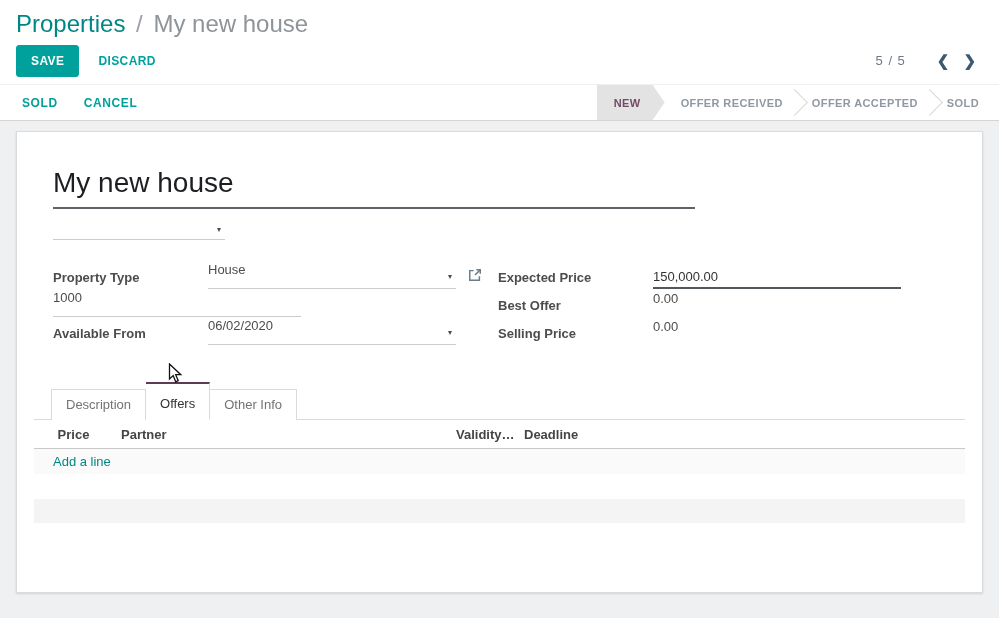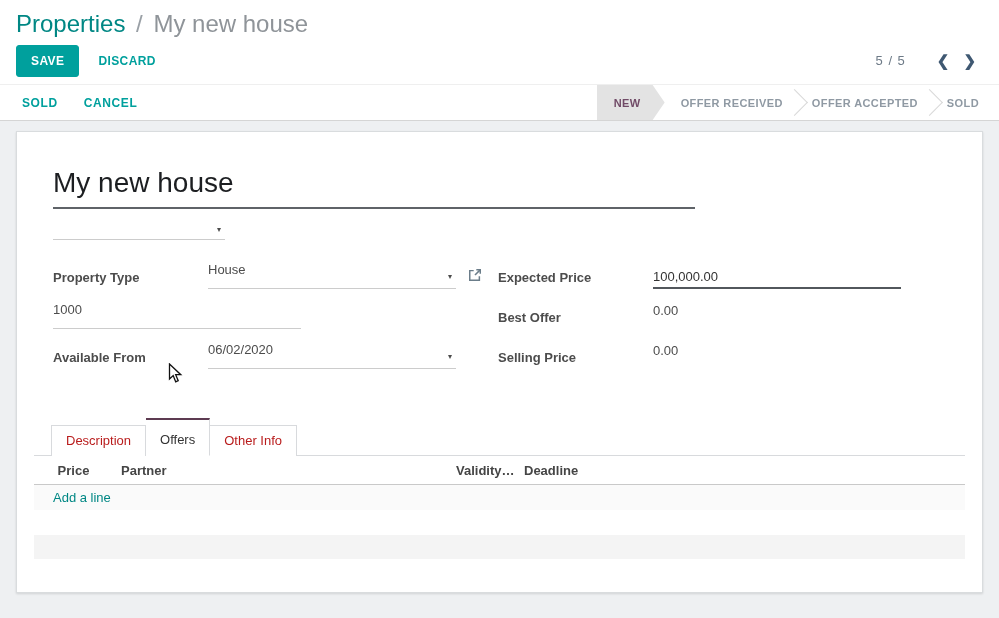--- a/index.html
+++ b/index.html
@@ -45,32 +45,32 @@
   .title-input { font-size: 28px; color: #1c1e21; line-height: 34px; width: 642px;
                  border-bottom: 2px solid #5f6368; padding-bottom: 7px; }
   .tags-field { margin-top: 14px; width: 172px; height: 17px; border-bottom: 1px solid #ccc;
                 position: relative; cursor: text; }
   .tags-field .caret { position: absolute; right: 4px; top: 3px; }
 
   .caret { font-size: 8px; color: #4c4c4c; line-height: 1; }
 
   .fields { display: flex; margin-top: 22px; }
   .fcol { width: 445px; }
-  .frow { display: flex; align-items: flex-end; height: 27px; margin-bottom: 13px; }
+  .frow { display: flex; align-items: flex-end; height: 27px; margin-bottom: 1px; }
   .flabel { width: 155px; font-size: 13px; font-weight: bold; color: #4c4c4c; padding-bottom: 4px; }
   .fvalue { width: 248px; font-size: 13px; color: #4c4c4c; padding-bottom: 11px; position: relative; }
   .fvalue.editable { border-bottom: 1px solid #ccc; cursor: text; }
   .fvalue.focused { border-bottom: 2px solid #52575c; padding-bottom: 3px; color: #333; }
   .fvalue .caret { position: absolute; right: 4px; bottom: 7px; }
   .ext-link { margin-left: 12px; margin-bottom: 3px; cursor: pointer; }
 
   
   .notebook { margin: 36px -19px 0 -19px; }
   .tabbar { display: flex; padding-left: 17px; border-bottom: 1px solid #d8dadd; align-items: flex-end; }
-  .tab { font-size: 13px; color: #b91c1c; padding: 7px 14px 8px 14px; border: 1px solid #d8dadd;
+  .tab { font-size: 13px; color: #737373; padding: 7px 14px 8px 14px; border: 1px solid #d8dadd;
          border-bottom: none; background: #fff; cursor: pointer; margin-bottom: -1px; }
   .tab + .tab { border-left: none; }
   .tab.active { border-top: 2px solid #5d3b51; color: #333; padding-top: 12px;
                 border-bottom: 1px solid #fff; }
 
   table.offers { width: 100%; border-collapse: collapse; font-size: 13px; table-layout: fixed; }
   table.offers th { font-weight: bold; color: #454545; text-align: left; padding: 7px 8px 6px 8px;
                     border-bottom: 1px solid #c9c9c9; white-space: nowrap; overflow: hidden; }
   table.offers th.num { text-align: center; }
   .row-addline td { padding: 5px 8px 5px 19px; background: #fafafa; height: 25px; }
@@ -149,21 +149,21 @@
           <span class="flabel">Available From</span>
           <span class="fvalue editable">
             <span>06/02/2020</span>
             <span class="caret">▾</span>
           </span>
         </div>
       </div>
       <div class="fcol">
         <div class="frow">
           <span class="flabel">Expected Price</span>
-          <span class="fvalue focused">100,000.00</span>
+          <span class="fvalue focused">150,000.00</span>
         </div>
         <div class="frow">
           <span class="flabel">Best Offer</span>
           <span class="fvalue">0.00</span>
         </div>
         <div class="frow">
           <span class="flabel">Selling Price</span>
           <span class="fvalue">0.00</span>
         </div>
       </div>

